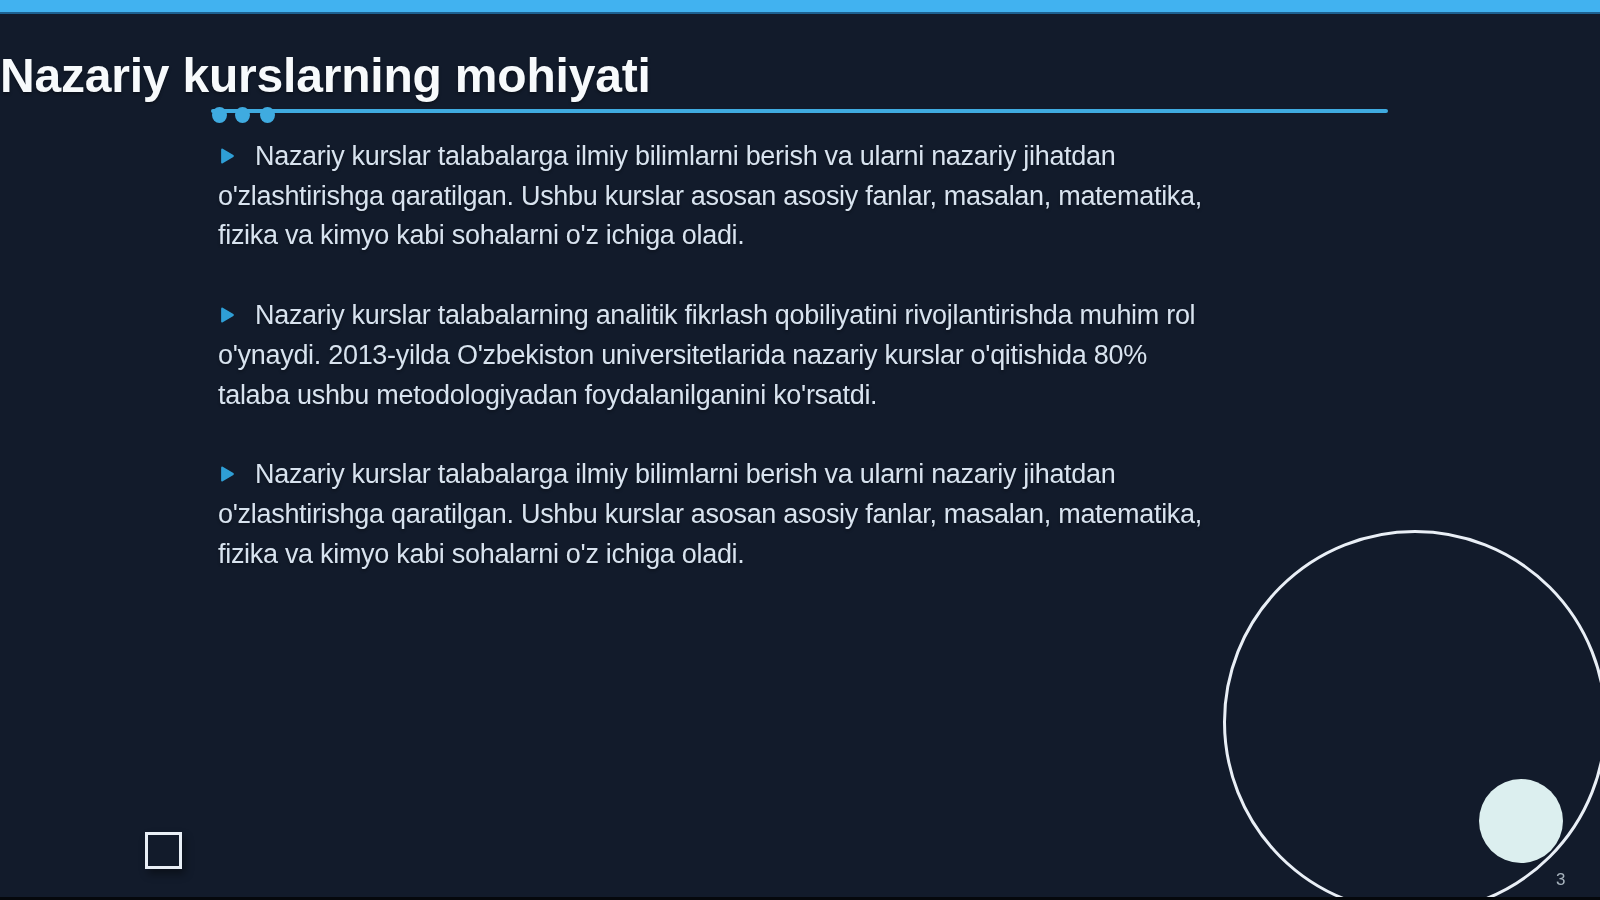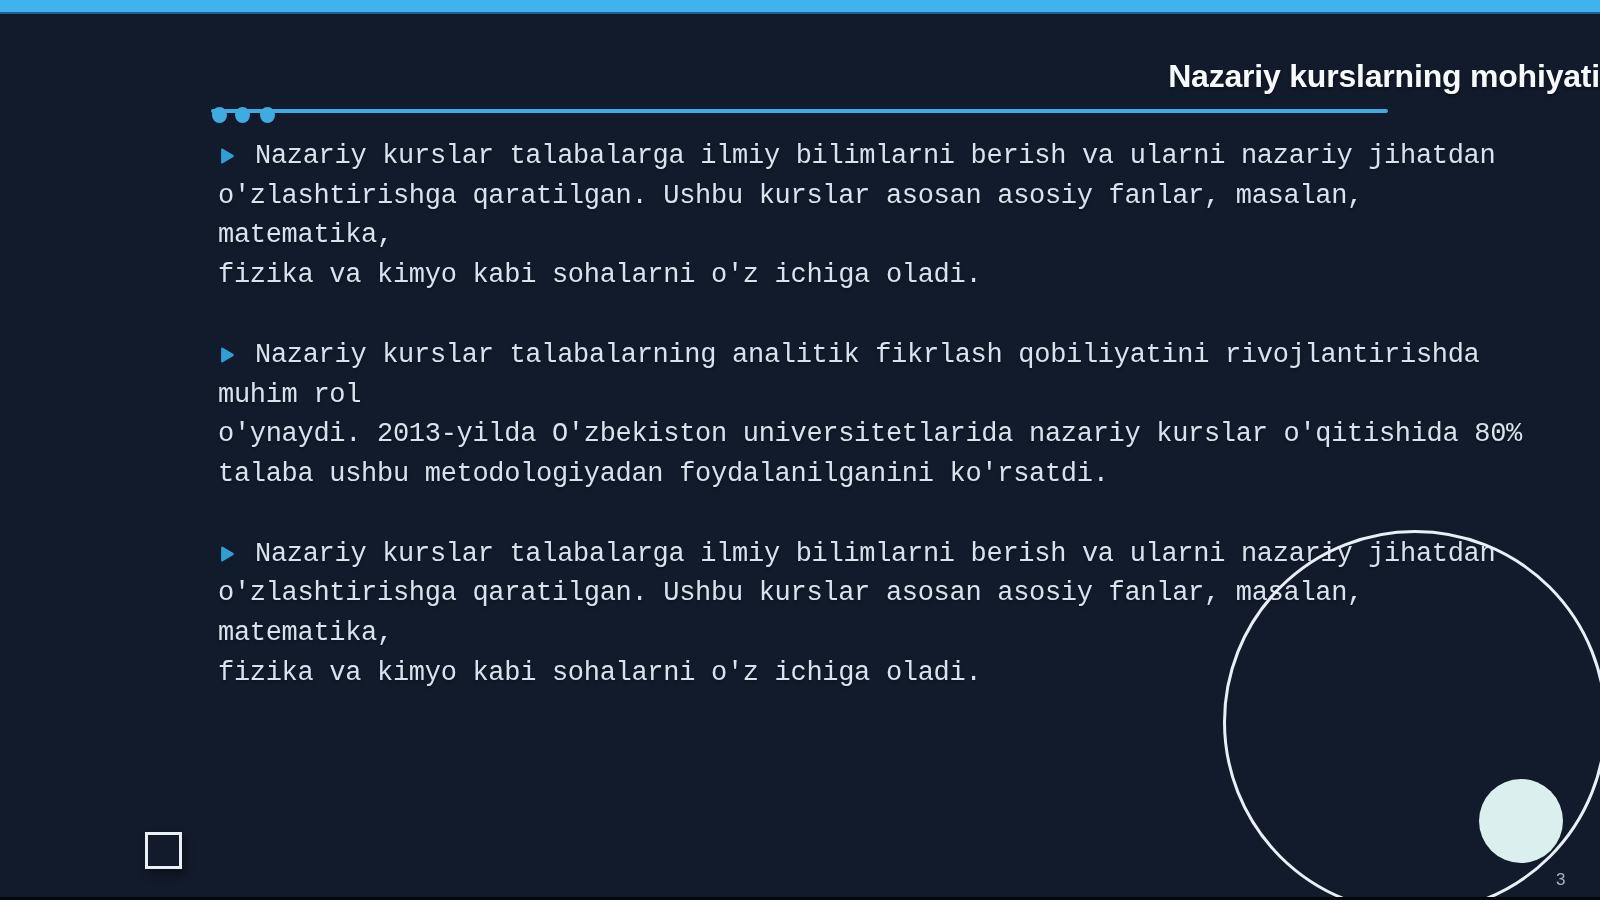--- a/index.html
+++ b/index.html
@@ -21,22 +21,22 @@
     overflow:hidden;
     font-family:"Liberation Sans", sans-serif;
   }
   .top-bar{
     position:absolute;left:0;top:0;width:1600px;height:12px;
     background:var(--top-bar);
     border-bottom:2px solid #1d6191;
   }
   .title{
     position:absolute;left:0;top:54px;width:1600px;
-    text-align:right;
-    font-size:32px;font-weight:700;line-height:44px;
+    text-align:left;
+    font-size:48px;font-weight:700;line-height:44px;
     letter-spacing:-0.2px;
     color:var(--title-text);
     text-shadow:0 2px 3px rgba(0,0,0,0.35);
   }
   .title-rule{
     position:absolute;left:211px;top:109px;width:1177px;height:4px;
     background:var(--accent);
     border-radius:2px;
   }
   .title-rule .dot{
@@ -50,21 +50,20 @@
   .content{
     position:absolute;left:218px;top:137px;width:1330px;
     color:var(--body-text);
     font-size:27px;line-height:39.7px;
     letter-spacing:-0.3px;
     text-shadow:0 2px 3px rgba(0,0,0,0.3);
   }
   .para{
     position:relative;
     margin:0 0 40px 0;
-    font-family:Liberation Mono, monospace;
   }
   .para .ptext{
     white-space:pre-line;
     text-indent:37px;
   }
   .bullet-icon{
     position:absolute;left:1px;top:10px;width:17px;height:18px;
   }
   .big-circle{
     position:absolute;left:1223px;top:530px;width:384px;height:384px;

